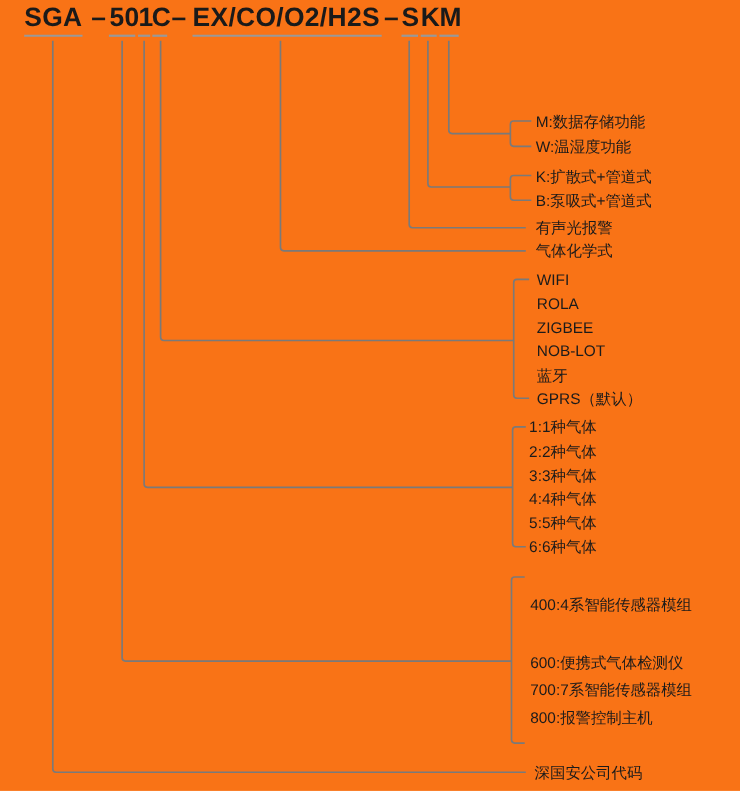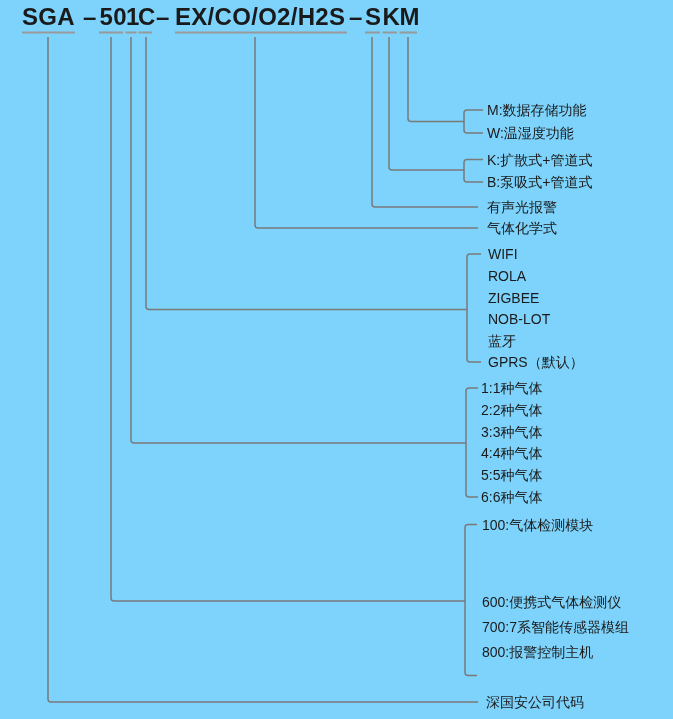--- a/index.html
+++ b/index.html
@@ -1,20 +1,20 @@
 <!DOCTYPE html>
 <html><head>
 <meta charset="utf-8">
 <style>
   html, body { margin: 0; padding: 0; background: #ffffff; }
   .canvas {
     position: relative;
     width: 673px;
     height: 719px;
-    background: #7dd3fc;
+    background: #f97316;
     overflow: hidden;
     font-family: "Liberation Sans", sans-serif;
   }
   .lines-svg {
     position: absolute;
     left: 0; top: 0;
     width: 673px; height: 719px;
   }
   .seg {
     position: absolute;
@@ -105,20 +105,20 @@
   <div class="lbl" style="left:488px; top:340.5px">蓝牙</div>
   <div class="lbl" style="left:488px; top:362px">GPRS（默认）</div>
 
   <div class="lbl" style="left:481px; top:388px">1:1种气体</div>
   <div class="lbl" style="left:481px; top:410px">2:2种气体</div>
   <div class="lbl" style="left:481px; top:431.5px">3:3种气体</div>
   <div class="lbl" style="left:481px; top:453px">4:4种气体</div>
   <div class="lbl" style="left:481px; top:475px">5:5种气体</div>
   <div class="lbl" style="left:481px; top:497px">6:6种气体</div>
 
-  <div class="lbl" style="left:482px; top:525px">100:气体检测模块</div>
+  <div class="lbl" style="left:482px; top:550px">400:4系智能传感器模组</div>
   <div class="lbl" style="left:482px; top:602px">600:便携式气体检测仪</div>
   <div class="lbl" style="left:482px; top:627px">700:7系智能传感器模组</div>
   <div class="lbl" style="left:482px; top:652px">800:报警控制主机</div>
 
   <div class="lbl" style="left:486px; top:702px">深国安公司代码</div>
 
 </div>
 
 </body></html>

